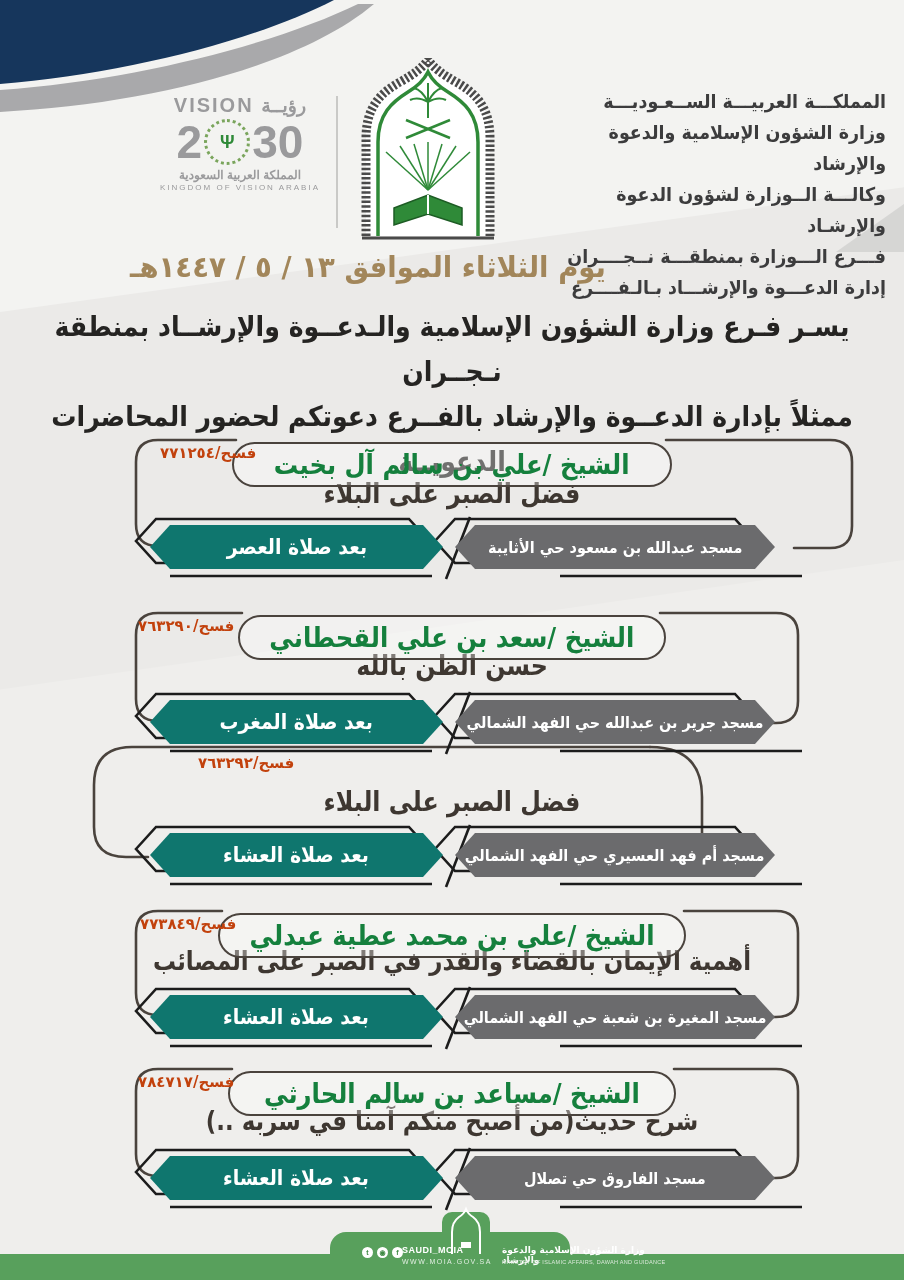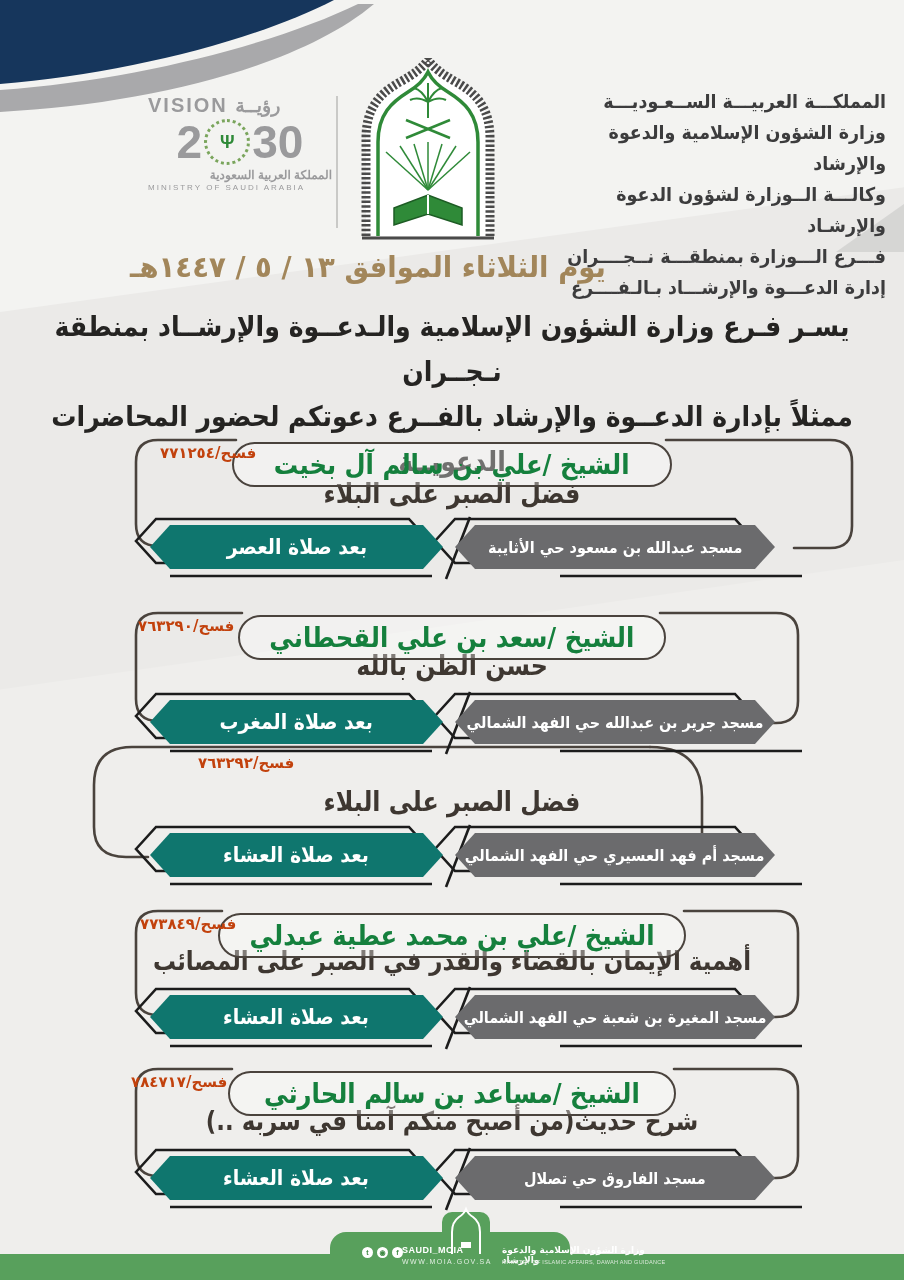--- a/index.html
+++ b/index.html
@@ -11,21 +11,21 @@
   .bg-diag2{position:absolute;left:0;top:560px;width:904px;height:720px;background:#efeeec;
            clip-path:polygon(0 18%,100% 0,100% 100%,0 100%);}
   .bg-tri{position:absolute;left:836px;top:204px;width:68px;height:48px;background:#cfcfcd;opacity:.75;
           clip-path:polygon(100% 0,100% 100%,0 100%);}
   .latin{font-family:"Liberation Sans",sans-serif;}
   
   .ministry-block{position:absolute;left:520px;top:86px;width:366px;text-align:right;direction:rtl;
                   color:#3c3c3d;font-weight:bold;font-size:19px;line-height:31px;
                   transform:scaleX(.92);transform-origin:100% 0;}
   .vdivider{position:absolute;left:336px;top:96px;width:2px;height:132px;background:#c9c9c7;}
-  .vision{position:absolute;left:148px;top:94px;width:184px;color:#9a9a9c;}
+  .vision{position:absolute;left:148px;top:94px;width:184px;text-align:center;color:#9a9a9c;}
   .vision .row1{font-size:20px;font-weight:bold;letter-spacing:2px;}
   .vision .row1 .ar{letter-spacing:0;font-size:19px;}
   .vision .year{display:flex;align-items:center;justify-content:center;font-size:46px;font-weight:bold;line-height:46px;margin-top:2px;}
   .vision .circle{width:40px;height:40px;border:3px dotted #7aa55c;border-radius:50%;margin:0 2px;
                   display:flex;align-items:center;justify-content:center;color:#2f8a38;font-size:18px;font-weight:bold;}
   .vision .ksa-ar{font-size:12px;font-weight:bold;margin-top:3px;direction:rtl;}
   .vision .ksa-en{font-size:8px;letter-spacing:2px;margin-top:1px;}
   
   .date-line{position:absolute;left:58px;top:250px;width:620px;text-align:center;direction:rtl;
              color:#a2865a;font-weight:bold;font-size:29px;transform:scaleX(.95);}
@@ -123,21 +123,21 @@
       <span class="ar">رؤيــة</span>
     </div>
     <div class="year">
       <span>2</span>
       <span class="circle">
           <span>Ψ</span>
         </span>
       <span>30</span>
     </div>
     <div class="ksa-ar">المملكة العربية السعودية</div>
-    <div class="ksa-en">MINISTRY OF SAUDI ARABIA</div>
+    <div class="ksa-en">KINGDOM OF VISION ARABIA</div>
   </div>
 
   <div class="date-line">يوم الثلاثاء الموافق ١٣ / ٥ / ١٤٤٧هـ</div>
   <div class="intro">
     <div>يسـر فـرع وزارة الشؤون الإسلامية والـدعــوة والإرشــاد بمنطقة نـجــران</div>
     <div>ممثلاً بإدارة الدعــوة والإرشاد بالفــرع دعوتكم لحضور المحاضرات الدعويــة</div>
   </div>
 
   <svg class="frames">
     <path d="M 666,440 H 830 Q 852,440 852,462 V 526 Q 852,548 830,548 L 794,548"></path>
@@ -229,21 +229,21 @@
         <span>مسجد المغيرة بن شعبة حي الفهد الشمالي</span>
       </div>
     <div class="hex blue">
         <span>بعد صلاة العشاء</span>
       </div>
   </div>
 
   <div class="pill" style="left:228px;top:1046px;width:444px;">
     <span>الشيخ /مساعد بن سالم الحارثي</span>
   </div>
-  <div class="permit" style="left:131px;top:1073px;">فسح/٧٨٤٧١٧</div>
+  <div class="permit" style="left:138px;top:1073px;">فسح/٧٨٤٧١٧</div>
   <div class="lec-title" style="top:1106px;font-size:26px;">شرح حديث(من أصبح منكم آمنا في سربه ..)</div>
   <div class="brow" style="top:1146px;">
     <svg width="904" height="70">
       <path d="M 435,26 L 455,4 H 735 L 755,26 L 735,48 H 455 Z"></path>
       <path d="M 136,26 L 156,4 H 409 L 429,26 L 409,48 H 156 Z"></path>
       <path d="M 170,61 H 432"></path>
         <path d="M 560,61 H 802"></path>
       <path d="M 446,64 L 470,2" stroke-width="3"></path>
     </svg>
     <div class="hex gray">

